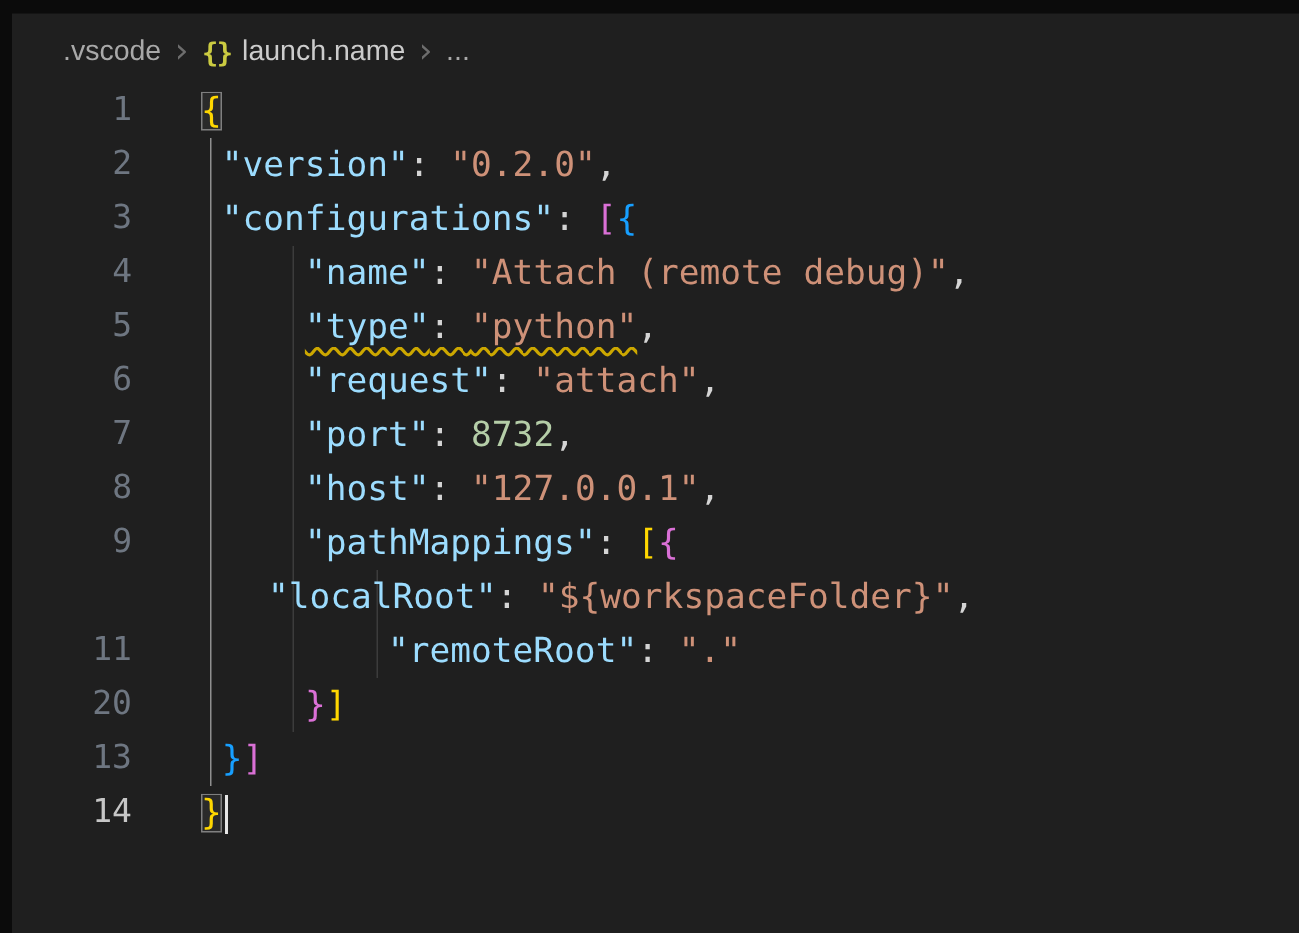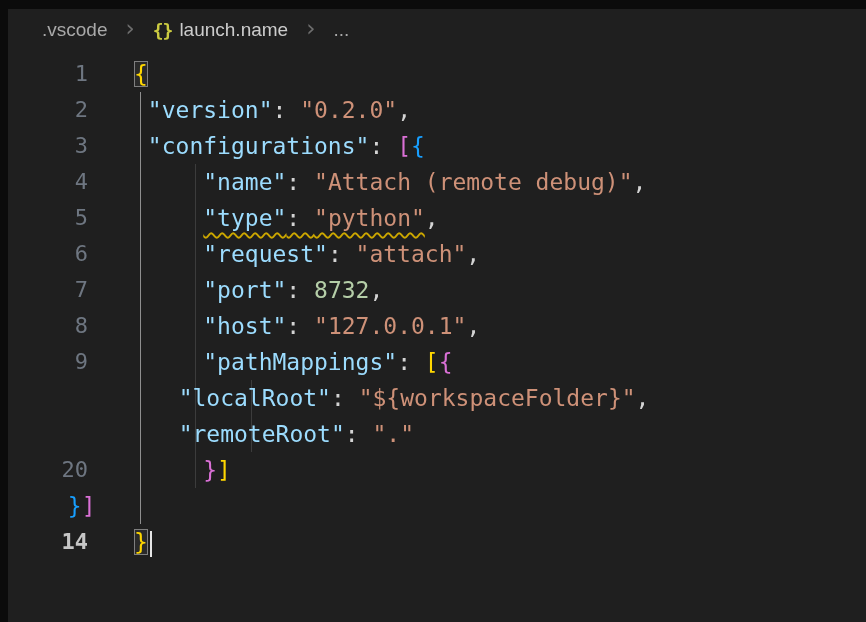--- a/index.html
+++ b/index.html
@@ -12,21 +12,21 @@
   .top-strip {
     position: absolute; top: 0; left: 0; width: 866px; height: 9px;
     background: var(--frame, #0b0b0b); z-index: 6;
   }
   .left-strip {
     position: absolute; top: 0; left: 0; width: 8px; height: 622px;
     background: var(--frame, #0b0b0b); z-index: 6;
   }
   .breadcrumb {
     position: absolute; top: 14px; left: 42px; height: 32px;
-    display: flex; align-items: center; gap: 18px;
+    display: flex; align-items: flex-end; gap: 9px;
     font-family: "Liberation Sans", sans-serif;
     font-size: 19px;
     color: var(--breadcrumbText, #a9a9a9);
     z-index: 3;
   }
   .bc-item { color: var(--breadcrumbText, #a9a9a9); cursor: pointer; }
   .bc-sep {
     color: var(--breadcrumbSeparator, #6d6d6d);
     font-size: 23px; line-height: 1; margin-top: -3px;
     font-family: "DejaVu Sans", sans-serif;
@@ -48,21 +48,21 @@
   #guide-mid   { left: 187px; top: 108px; height: 324px; }
   #guide-inner { left: 243px; top: 324px; height: 72px; }
 
   .line { display: flex; height: 36px; position: relative; z-index: 2; }
   .ln {
     flex: none; width: 80px; text-align: right;
     font-size: 22px; line-height: 36px;
     color: var(--lineNumber, #6e7681);
     user-select: none; cursor: pointer;
   }
-  .ln.active { color: var(--lineNumberActive, #c6c6c6); font-weight: bold; }
+  .ln.active { color: var(--lineNumberActive, #c6c6c6); }
   .code {
     margin-left: 46px; white-space: pre;
     font-size: 23px; line-height: 36px;
     color: var(--punct, #d4d4d4);
   }
   .tok-key   { color: var(--key, #9cdcfe); }
   .tok-str   { color: var(--string, #ce9178); }
   .tok-num   { color: var(--number, #b5cea8); }
   .tok-punct { color: var(--punct, #d4d4d4); }
   .tok-b1    { color: var(--bracket1, #ffd700); }
@@ -140,27 +140,29 @@
           <div class="code">     <span class="tok-key">"host"</span><span class="tok-punct">: </span><span class="tok-str">"127.0.0.1"</span><span class="tok-punct">,</span></div>
         </div>
         <div class="line">
           <div class="ln">9</div>
           <div class="code">     <span class="tok-key">"pathMappings"</span><span class="tok-punct">: </span><span class="tok-b1">[</span><span class="tok-b2">{</span></div>
         </div>
         <div class="line">
           <div class="code">         <span class="tok-key">"localRoot"</span><span class="tok-punct">: </span><span class="tok-str">"${workspaceFolder}"</span><span class="tok-punct">,</span></div>
         </div>
         <div class="line">
+          <div class="ln">11</div>
           <div class="code">         <span class="tok-key">"remoteRoot"</span><span class="tok-punct">: </span><span class="tok-str">"."</span></div>
         </div>
         <div class="line">
           <div class="ln">20</div>
           <div class="code">     <span class="tok-b2">}</span><span class="tok-b1">]</span></div>
         </div>
         <div class="line">
+          <div class="ln">13</div>
           <div class="code"> <span class="tok-b3">}</span><span class="tok-b2">]</span></div>
         </div>
         <div class="line">
           <div class="ln active">14</div>
           <div class="code"><span class="tok-b1 bracket-match">}</span><span class="cursor"></span></div>
         </div>
       </div>
   </div>
 </div>
 

